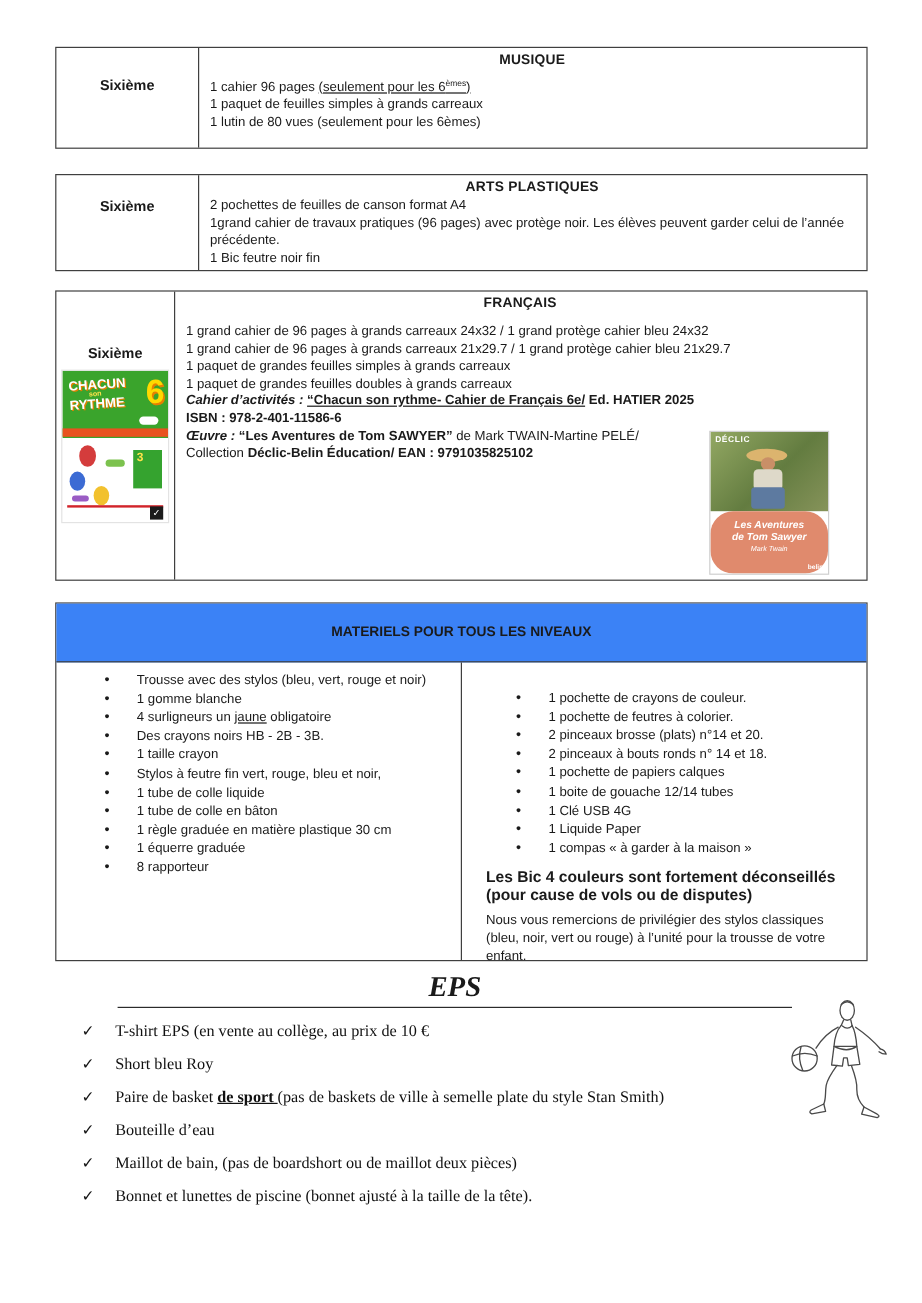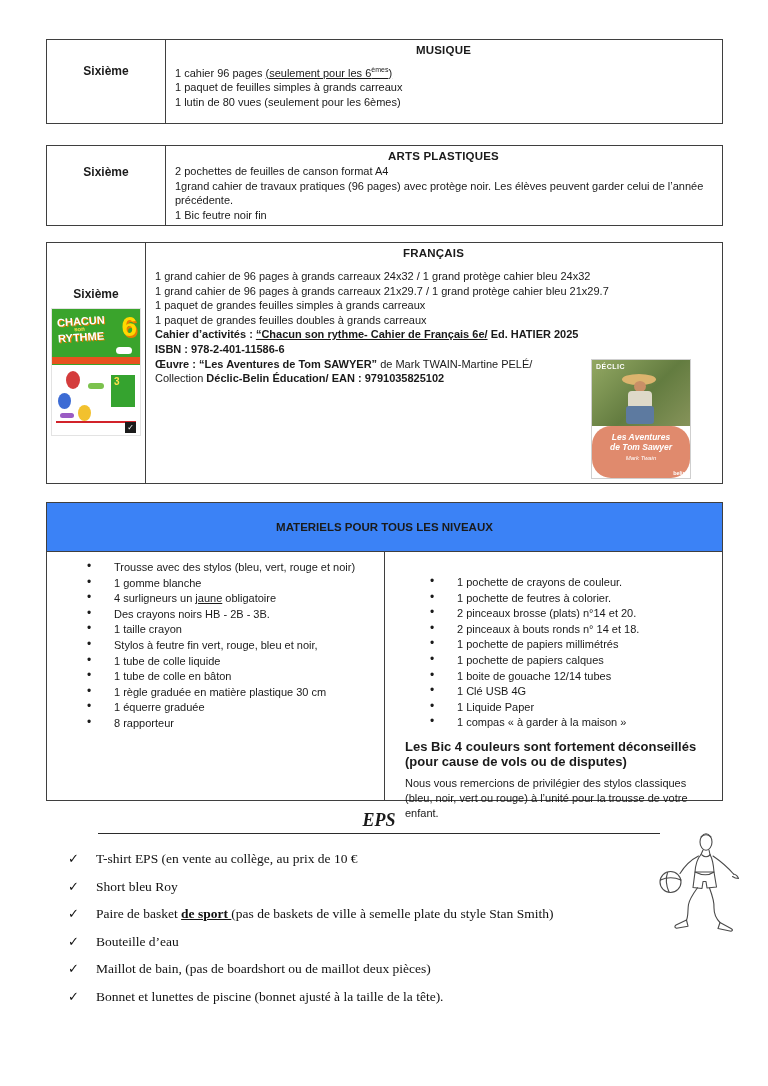--- a/index.html
+++ b/index.html
@@ -10,21 +10,21 @@
   .tbl{position:absolute;left:46px;width:677px;display:flex;
        border:1px solid #3f3f3f;box-sizing:border-box;background:#fff;}
   .cell-left{width:119px;flex:none;border-right:1px solid #3f3f3f;
              display:flex;flex-direction:column;align-items:center;box-sizing:border-box;}
   .lvl{font-weight:700;font-size:12px;}
   .cell-right{flex:1;padding:4px 10px 3px 9px;position:relative;box-sizing:border-box;}
   .subject{text-align:center;font-weight:700;font-size:11.5px;letter-spacing:.2px;}
   .line{font-size:11px;line-height:14.6px;}
   .u{text-decoration:underline;}
   .b{font-weight:700;}
-  .bi{font-weight:700;}
+  .bi{font-weight:700;font-style:italic;}
   sup{font-size:7px;}
 
   #t-musique{top:39px;height:85px;}
   #t-musique .lvl{margin-top:24px;}
   #t-musique .first{margin-top:7px;}
 
   #t-arts{top:145px;height:81px;}
   #t-arts .lvl{margin-top:19px;}
   #t-arts .first{margin-top:2px;}
 
@@ -78,21 +78,21 @@
   .t4-right{flex:1;box-sizing:border-box;padding:23px 14px 0 45px;}
   ul.bullets{list-style:none;margin:0;padding:0;}
   .bullets li{position:relative;padding-left:27px;font-size:11px;line-height:15.6px;}
   .bullets li::before{content:"\2022";position:absolute;left:0;top:-1px;font-size:12px;}
   .note-bold{font-weight:700;font-size:13px;line-height:15px;margin:8px 0 0 -25px;}
   .note-text{font-size:11px;line-height:15px;margin:7px 0 0 -25px;}
 
   
   .eps-head{position:absolute;left:98px;top:810px;width:562px;text-align:center;
             border-bottom:1.5px solid #2b2b2b;padding-bottom:2px;
-            font-family:"Liberation Serif",serif;font-style:italic;font-weight:700;font-size:18px;}
+            font-family:"Liberation Serif",serif;font-style:italic;font-weight:700;font-size:24px;}
   .eps-list{position:absolute;left:68px;top:851px;width:600px;list-style:none;margin:0;padding:0;
             font-family:"Liberation Serif",serif;font-size:13.5px;color:#111;}
   .eps-list li{position:relative;padding-left:28px;margin-bottom:11.5px;line-height:16px;}
   .chk{position:absolute;left:0;top:0;font-size:13px;}
   .bu{font-weight:700;text-decoration:underline;}
 
   .bball{position:absolute;left:652px;top:829px;}
 </style>
 </head>
 <body>
@@ -190,21 +190,20 @@
           <li>1 équerre graduée</li>
           <li>8 rapporteur</li>
         </ul>
       </div>
       <div class="t4-right">
         <ul class="bullets">
           <li>1 pochette de crayons de couleur.</li>
           <li>1 pochette de feutres à colorier.</li>
           <li>2 pinceaux brosse (plats) n°14 et 20.</li>
           <li>2 pinceaux à bouts ronds n° 14 et 18.</li>
-          <li>1 pochette de papiers millimétrés</li>
           <li>1 pochette de papiers calques</li>
           <li>1 boite de gouache 12/14 tubes</li>
           <li>1 Clé USB 4G</li>
           <li>1 Liquide Paper</li>
           <li>1 compas « à garder à la maison »</li>
         </ul>
         <div class="note-bold">Les Bic 4 couleurs sont fortement déconseillés (pour cause de vols ou de disputes)</div>
         <div class="note-text">Nous vous remercions de privilégier des stylos classiques (bleu, noir, vert ou rouge) à l’unité pour la trousse de votre enfant.</div>
       </div>
     </div>

